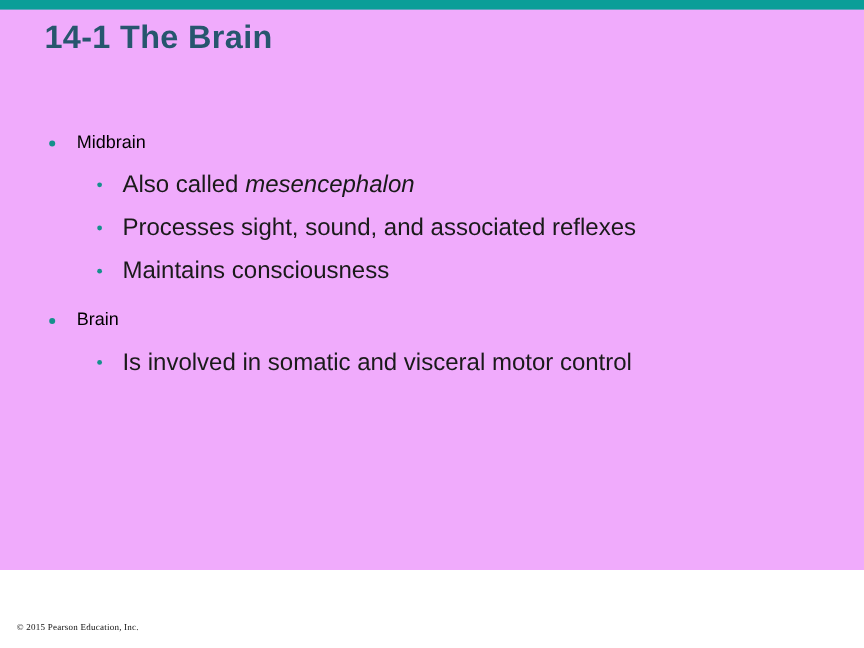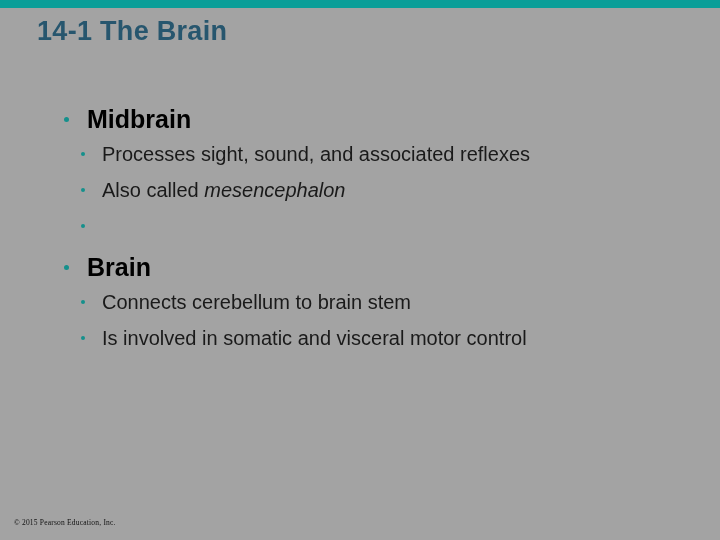--- a/index.html
+++ b/index.html
@@ -11,22 +11,22 @@
     height: 540px;
     background: #ffffff;
     font-family: "Liberation Sans", sans-serif;
     overflow: hidden;
     position: relative;
   }
 
   #slide {
     position: relative;
     width: 720px;
-    height: 540px;
-    background: #a3a3a3;
+    height: 475px;
+    background: #f0abfc;
     box-sizing: border-box;
     padding-left: 16px;
   }
 
   
   #top-bar {
     position: absolute;
     top: 0;
     left: 0;
     width: 720px;
@@ -52,26 +52,25 @@
     top: 104px;
     left: 0;
     width: 720px;
   }
 
   .lvl1 {
     position: relative;
     padding-left: 64px;
     min-height: 30px;
     margin-bottom: 2px;
-    font-size: 25px;
-    font-weight: bold;
+    font-size: 15px;
+    font-weight: normal;
     color: #000000;
     line-height: 30px;
     white-space: nowrap;
-    margin-left: 23px;
   }
 
   .lvl1 .dot {
     position: absolute;
     left: 41px;
     top: 13px;
     width: 5px;
     height: 5px;
     border-radius: 50%;
     background: #15908c;
@@ -129,44 +128,40 @@
 
   <div id="content">
 
     <div class="lvl1">
       <span class="dot"></span>
       <span>Midbrain</span>
     </div>
 
     <div class="lvl2">
       <span class="dot"></span>
+      <span>Also called </span><span class="em-italic">mesencephalon</span><span></span>
+    </div>
+
+    <div class="lvl2">
+      <span class="dot"></span>
       <span>Processes sight, sound, and associated reflexes</span><span class="em-italic"></span><span></span>
     </div>
 
     <div class="lvl2">
       <span class="dot"></span>
-      <span>Also called </span><span class="em-italic">mesencephalon</span><span></span>
-    </div>
-
-    <div class="lvl2">
-      <span class="dot"></span>
-      <span class="em-italic"></span><span></span>
+      <span>Maintains consciousness</span><span class="em-italic"></span><span></span>
     </div>
 
     <div class="group-gap"></div>
 
     <div class="lvl1">
       <span class="dot"></span>
       <span>Brain</span>
     </div>
 
-    <div class="lvl2">
-      <span class="dot"></span>
-      <span>Connects cerebellum to brain stem</span><span class="em-italic"></span><span></span>
-    </div>
 
     <div class="lvl2">
       <span class="dot"></span>
       <span>Is involved in somatic and visceral motor control</span><span class="em-italic"></span><span></span>
     </div>
 
   </div>
 
   <div id="footer">© 2015 Pearson Education, Inc.</div>
 

